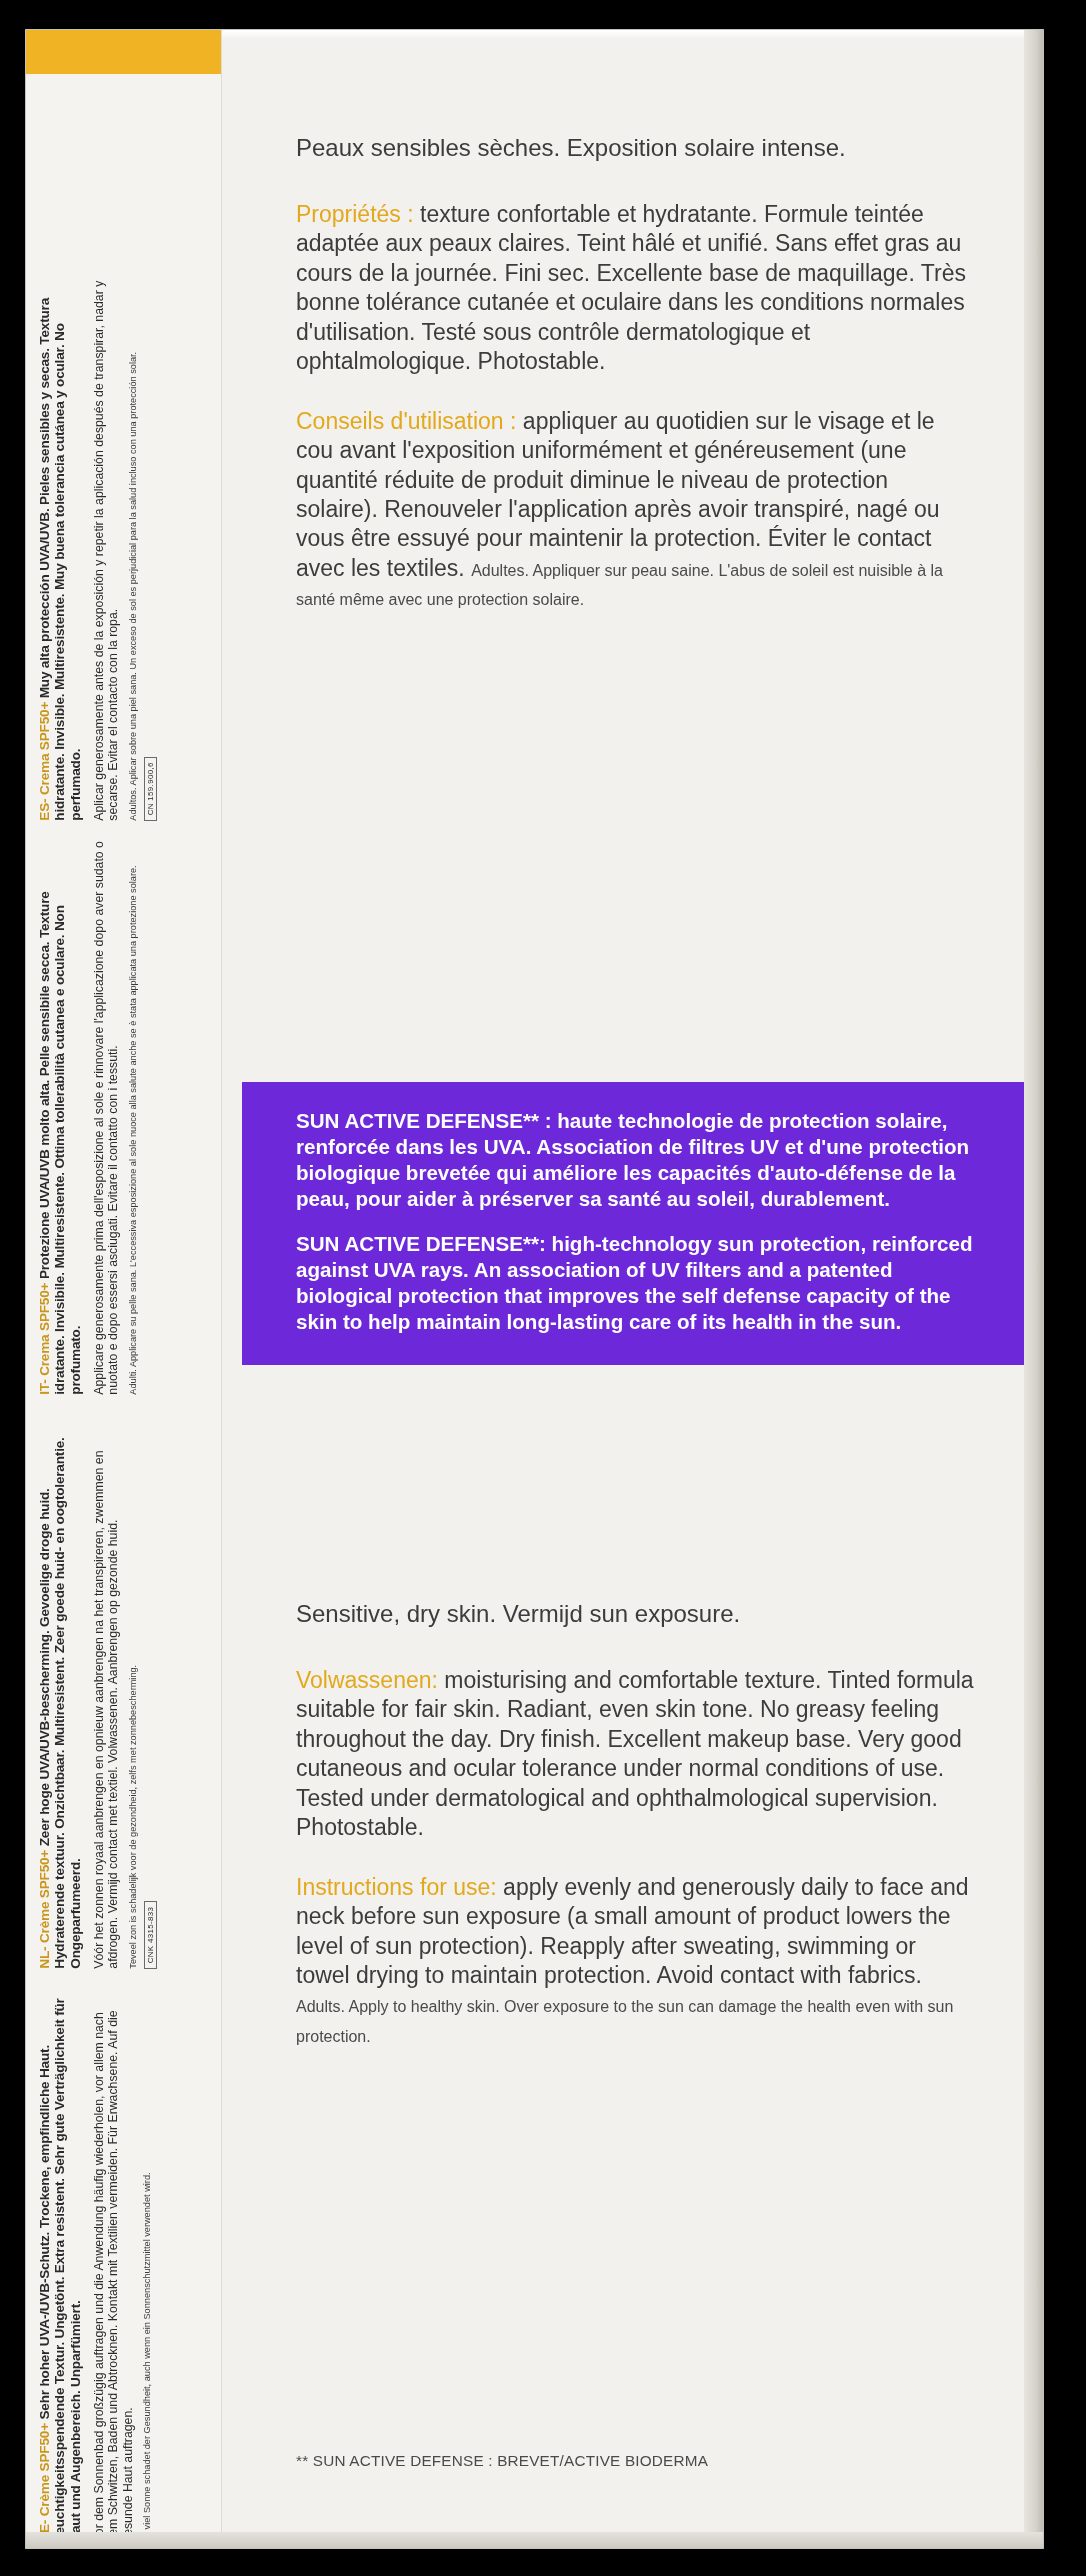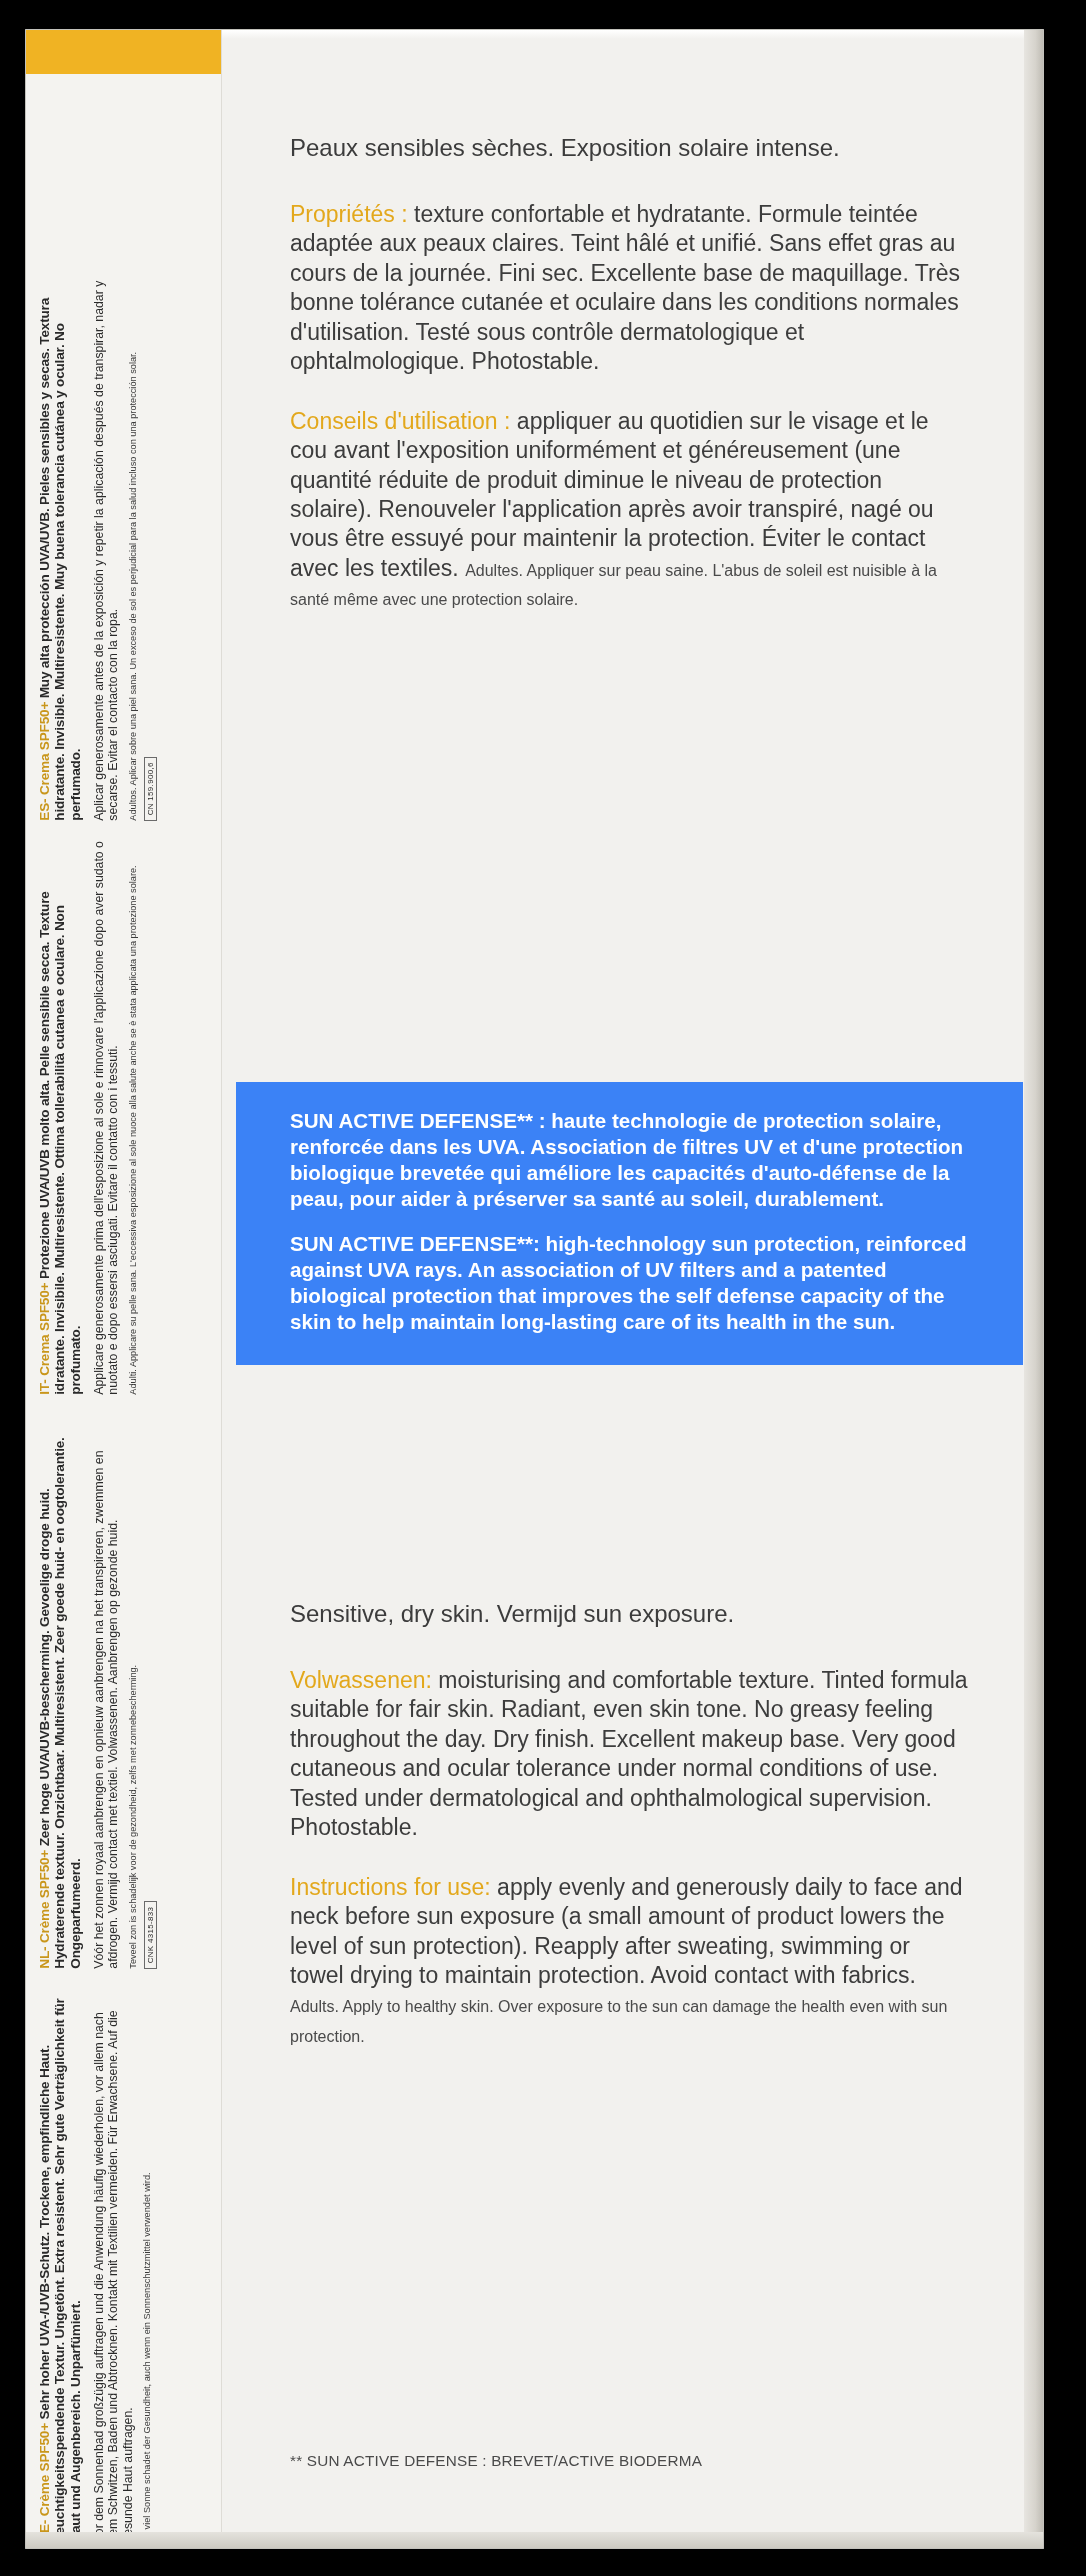--- a/index.html
+++ b/index.html
@@ -117,21 +117,21 @@
     border: 0.9px solid #6a6a6a;
     font-size: 8px;
     padding: 0.9px 4.4px;
     margin-top: 6.1px;
     letter-spacing: 0.3px;
   }
 
   
   .main {
     position: absolute;
-    left: 210px;
+    left: 216px;
     top: 0;
     width: 787px;
     height: 1952px;
   }
   .main-inner {
     padding: 103px 53px 0 54px;
     box-sizing: border-box;
   }
   .intro {
     font-size: 24px;
@@ -155,21 +155,21 @@
     line-height: 1.25;
     color: #4a4a4a;
   }
 
   
   .yellow-block {
     position: absolute;
     left: 0;
     top: 1052px;
     width: 787px;
-    background: #3b82f6;
+    background: #6d28d9;
     padding: 26px 42px 30px 54px;
     box-sizing: border-box;
     color: #ffffff;
   }
   .yellow-block p {
     margin: 0 0 19px 0;
     font-size: 20.6px;
     line-height: 1.26;
     font-weight: bold;
   }

